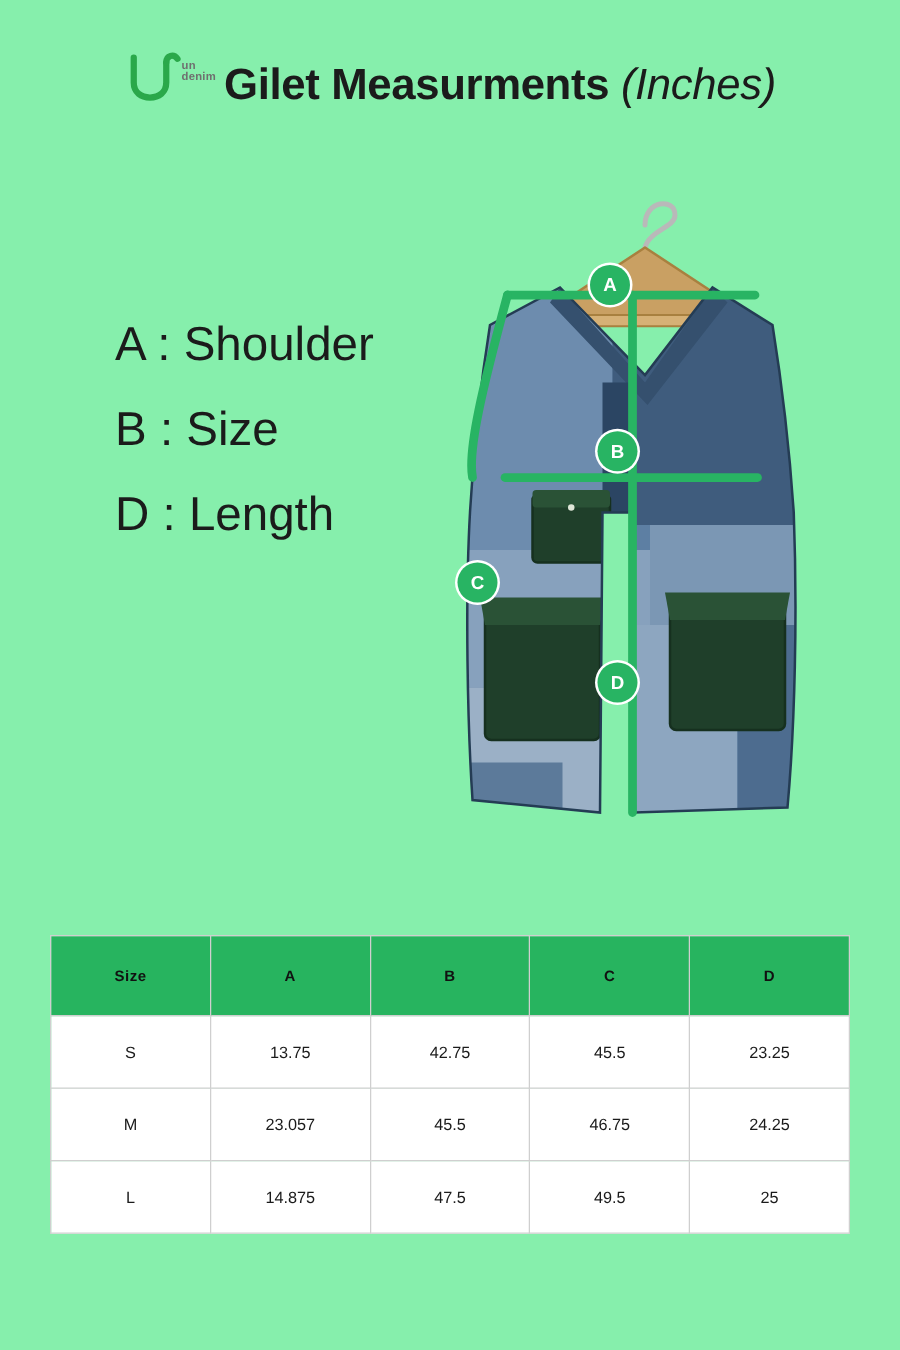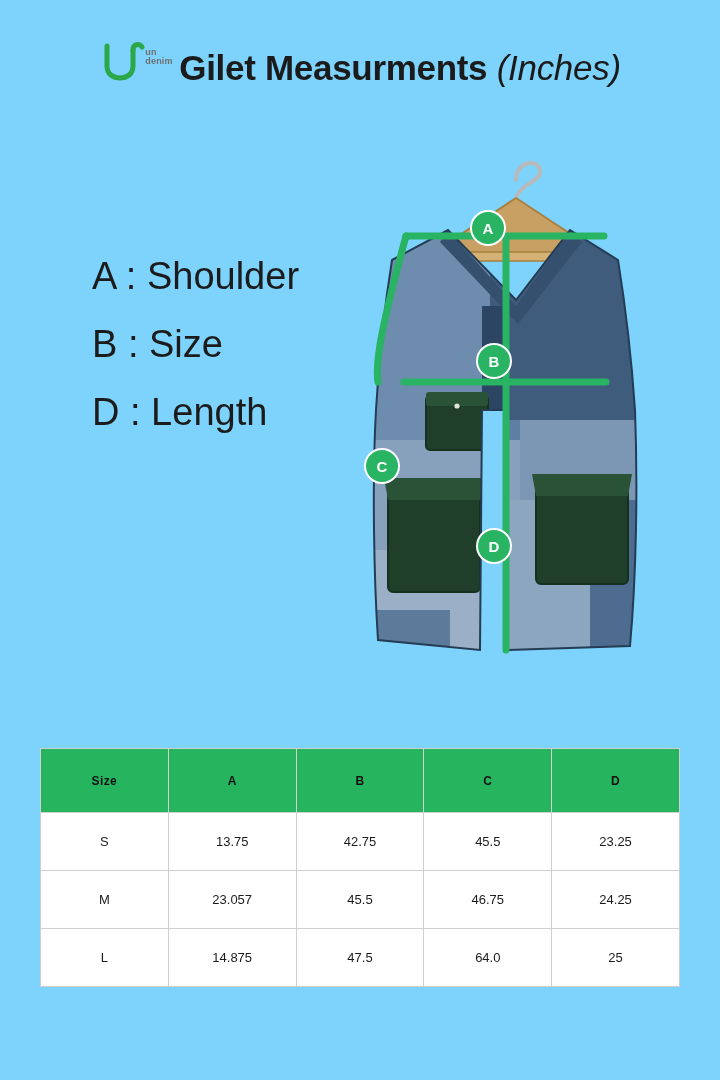--- a/index.html
+++ b/index.html
@@ -7,21 +7,21 @@
     width: 720px;
     height: 1080px;
     background: #ffffff;
     font-family: "Liberation Sans", sans-serif;
     overflow: hidden;
   }
   .page {
     position: relative;
     width: 720px;
     height: 1080px;
-    background: #7dd3fc;
+    background: #86efac;
   }
 
   
   .header {
     position: absolute;
     top: 30px;
     left: 0;
     width: 720px;
     height: 60px;
     display: flex;
@@ -266,20 +266,20 @@
           <td>M</td>
           <td>23.057</td>
           <td>45.5</td>
           <td>46.75</td>
           <td>24.25</td>
         </tr>
         <tr>
           <td>L</td>
           <td>14.875</td>
           <td>47.5</td>
-          <td>64.0</td>
+          <td>49.5</td>
           <td>25</td>
         </tr>
       </tbody>
     </table>
   </div>
 
 </div>
 
 </body></html>

